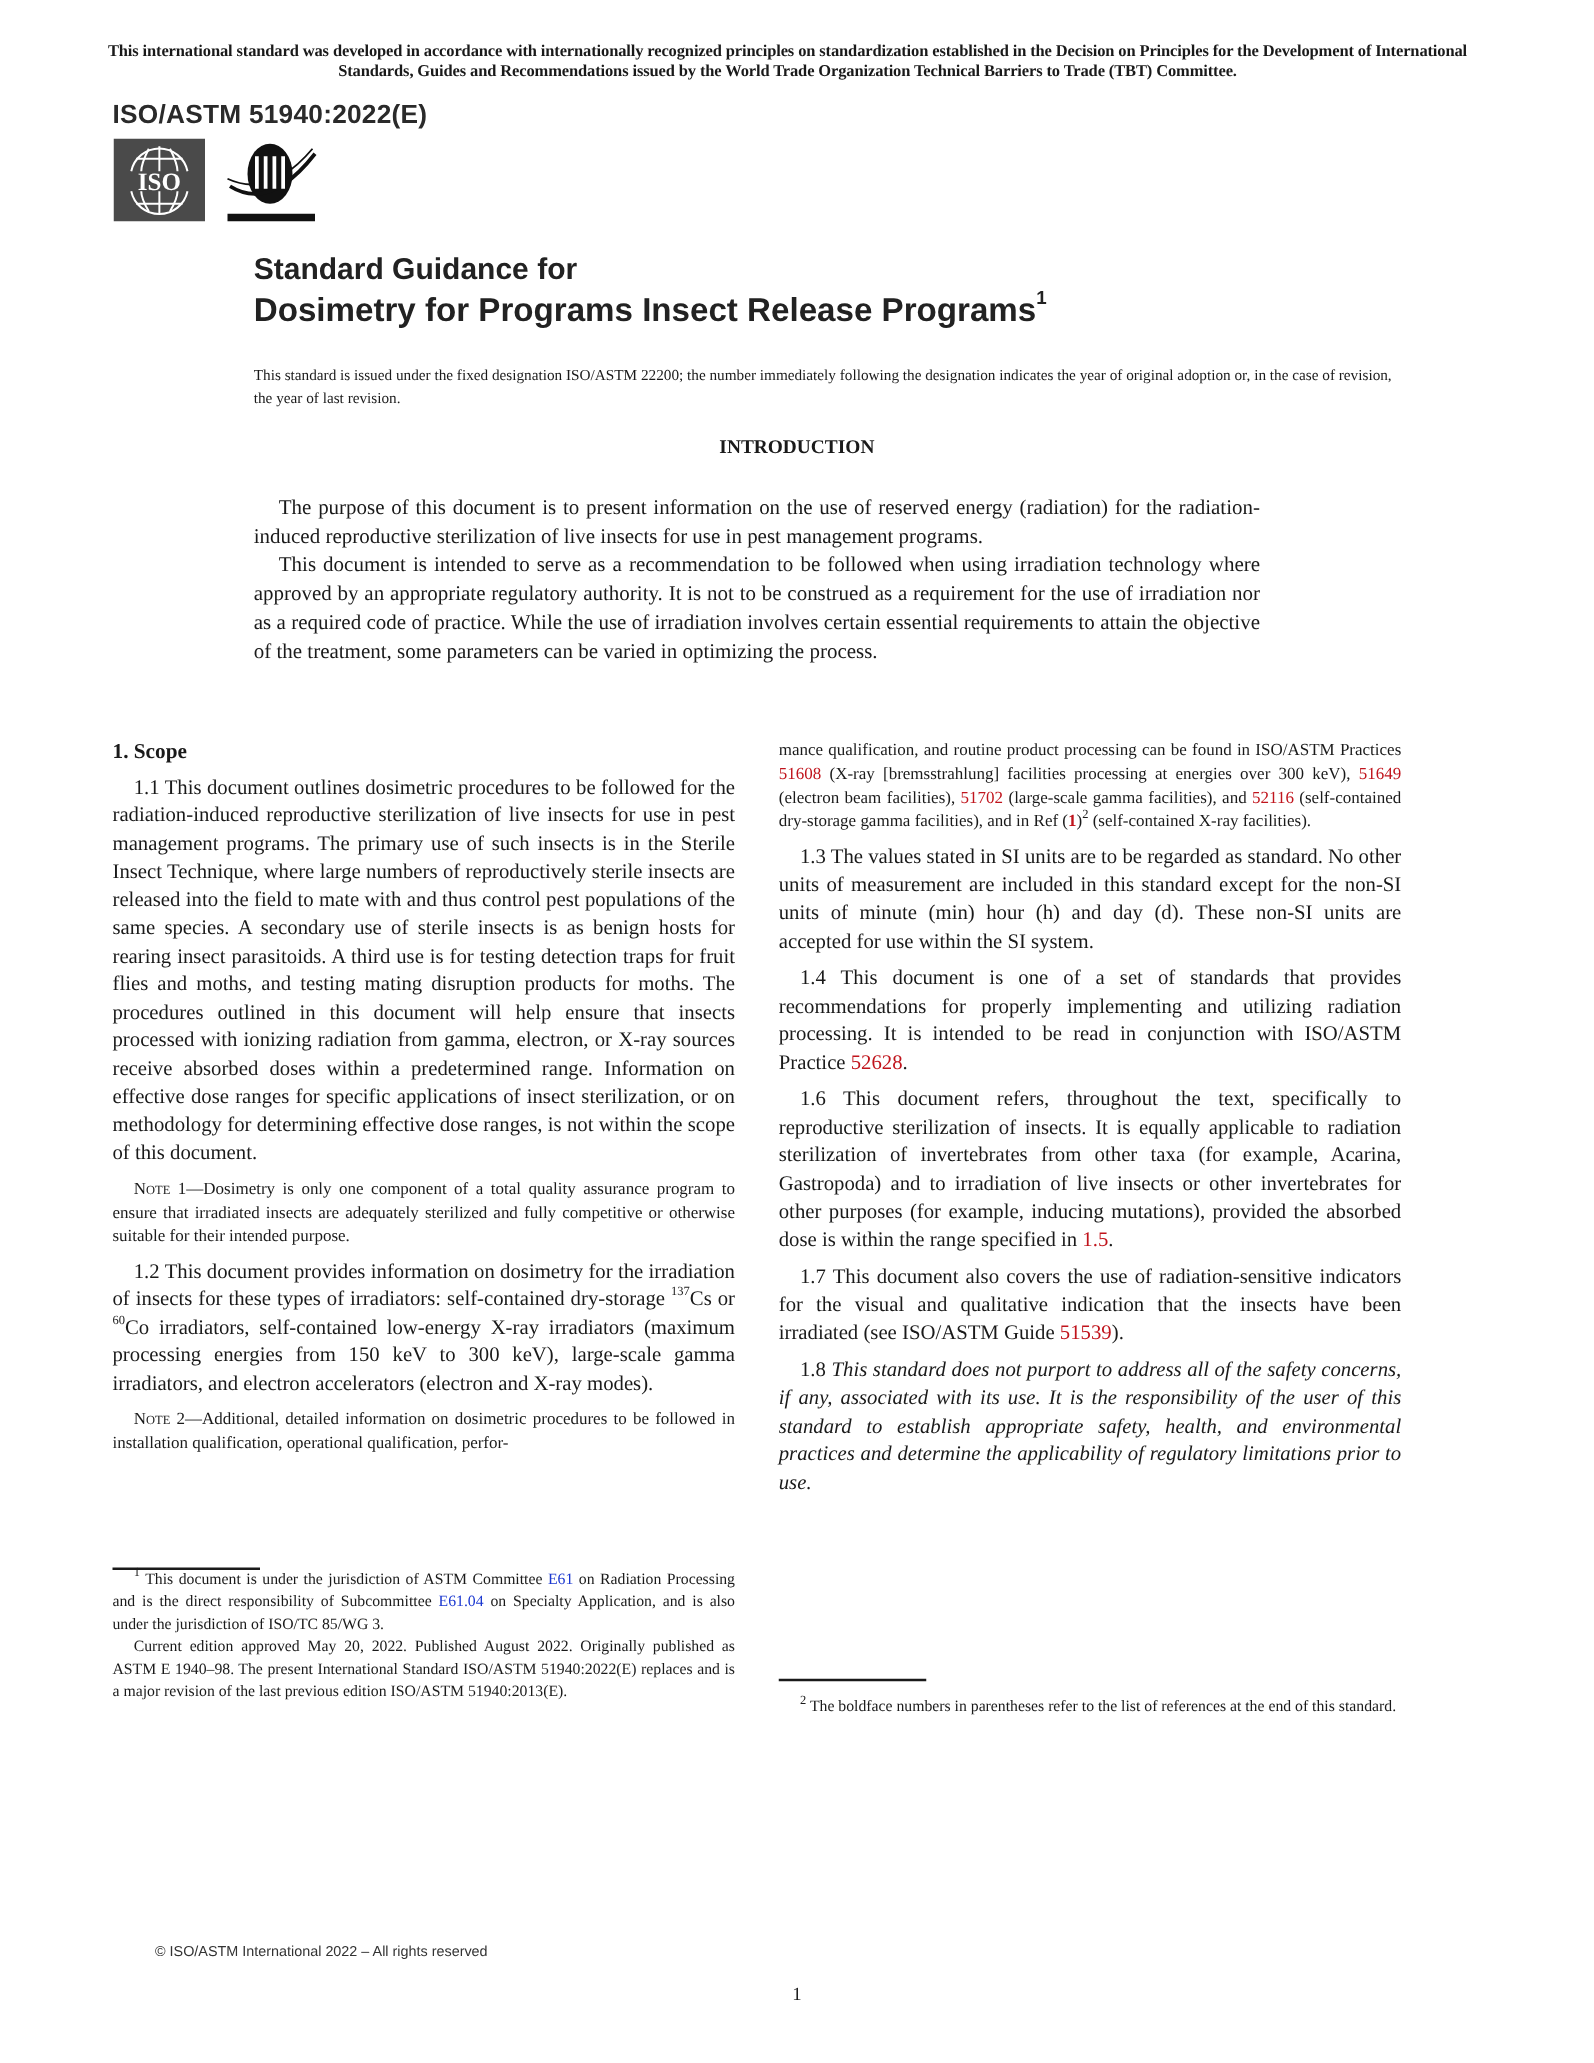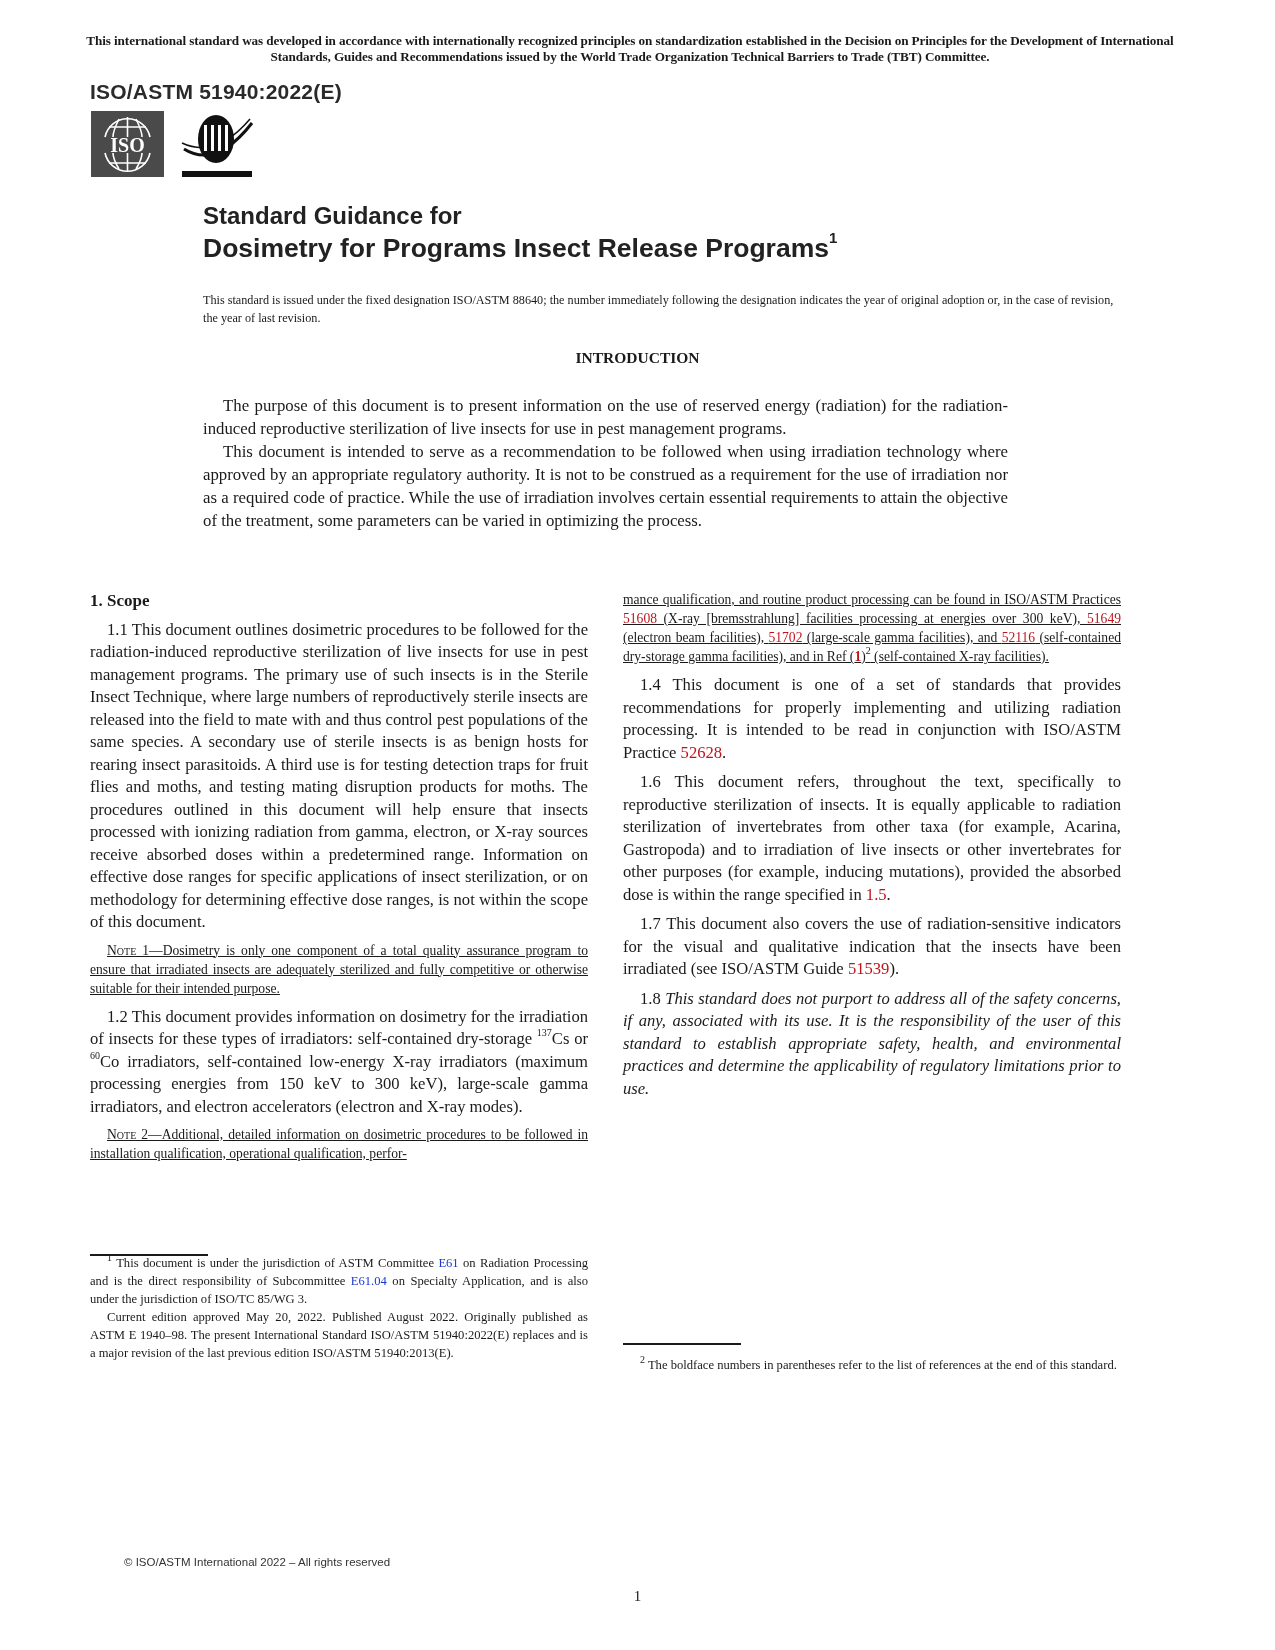--- a/index.html
+++ b/index.html
@@ -24,21 +24,21 @@
   .intro { left: 203px; top: 394px; width: 805px; font-size: 16.8px; line-height: 23px; text-align: justify; }
   .intro p { margin: 0; text-indent: 20px; }
 
   .col { width: 498px; font-size: 16.6px; line-height: 22.5px; text-align: justify; }
   .col-left { left: 90px; top: 590px; }
   .col-right { left: 623px; top: 590px; }
   .col p { margin: 0 0 7px 0; }
   .col p.indent { text-indent: 17px; }
   .col p.cont { text-indent: 0; }
   .section-head { font-weight: bold; font-size: 17px; margin: 0 0 6px 0 !important; }
-  .note { font-size: 13.6px; line-height: 19px; text-indent: 17px; margin: 0 0 8px 0 !important; text-decoration: underline; }
+  .note { font-size: 13.6px; line-height: 19px; text-indent: 17px; margin: 0 0 8px 0 !important; }
   .sc { font-variant: small-caps; }
   .link { color: #c0141c; }
   .blue { color: #1a37d0; }
   .bold { font-weight: bold; }
   .it { font-style: italic; }
   sup.s { font-size: 10px; line-height: 0; position: relative; top: -1px; }
 
   .fn-rule { height: 2px; background: #1a1a1a; width: 118px; }
   .fn-rule-left { left: 90px; top: 1254px; }
   .fn-rule-right { left: 623px; top: 1343px; }
@@ -80,38 +80,39 @@
       <rect x="40" y="12" width="3" height="26"></rect>
       <rect x="47" y="12" width="3" height="26"></rect>
     </g>
     <rect x="4" y="58" width="70" height="6" fill="#111"></rect>
   </svg>
 </div>
 
 <div class="abs sans title1">Standard Guidance for</div>
 <div class="abs sans title2"><span>Dosimetry for Programs Insect Release Programs</span><sup>1</sup></div>
 
-<div class="abs serif issue-note">This standard is issued under the fixed designation ISO/ASTM 88640; the number immediately following the designation indicates the year of original adoption or, in the case of revision, the year of last revision.</div>
+<div class="abs serif issue-note">This standard is issued under the fixed designation ISO/ASTM 22200; the number immediately following the designation indicates the year of original adoption or, in the case of revision, the year of last revision.</div>
 
 <div class="abs serif intro-head">INTRODUCTION</div>
 <div class="abs serif intro">
   <p>The purpose of this document is to present information on the use of reserved energy (radiation) for the radiation-induced reproductive sterilization of live insects for use in pest management programs.</p>
   <p>This document is intended to serve as a recommendation to be followed when using irradiation technology where approved by an appropriate regulatory authority. It is not to be construed as a requirement for the use of irradiation nor as a required code of practice. While the use of irradiation involves certain essential requirements to attain the objective of the treatment, some parameters can be varied in optimizing the process.</p>
 </div>
 
 <div class="abs serif col col-left">
   <p class="section-head">1.  Scope</p>
   <p class="indent">1.1 This document outlines dosimetric procedures to be followed for the radiation-induced reproductive sterilization of live insects for use in pest management programs. The primary use of such insects is in the Sterile Insect Technique, where large numbers of reproductively sterile insects are released into the field to mate with and thus control pest populations of the same species. A secondary use of sterile insects is as benign hosts for rearing insect parasitoids. A third use is for testing detection traps for fruit flies and moths, and testing mating disruption products for moths. The procedures outlined in this document will help ensure that insects processed with ionizing radiation from gamma, electron, or X-ray sources receive absorbed doses within a predetermined range. Information on effective dose ranges for specific applications of insect sterilization, or on methodology for determining effective dose ranges, is not within the scope of this document.</p>
   <p class="note"><span class="sc">Note 1</span><span>—Dosimetry is only one component of a total quality assurance program to ensure that irradiated insects are adequately sterilized and fully competitive or otherwise suitable for their intended purpose.</span></p>
   <p class="indent"><span>1.2 This document provides information on dosimetry for the irradiation of insects for these types of irradiators: self-contained dry-storage </span><sup class="s">137</sup><span>Cs or </span><sup class="s">60</sup><span>Co irradiators, self-contained low-energy X-ray irradiators (maximum processing energies from 150 keV to 300 keV), large-scale gamma irradiators, and electron accelerators (electron and X-ray modes).</span></p>
   <p class="note"><span class="sc">Note 2</span><span>—Additional, detailed information on dosimetric procedures to be followed in installation qualification, operational qualification, perfor-</span></p>
 </div>
 
 <div class="abs serif col col-right">
   <p class="note cont" style="text-indent:0"><span>mance qualification, and routine product processing can be found in ISO/ASTM Practices </span><span class="link">51608</span><span> (X-ray [bremsstrahlung] facilities processing at energies over 300 keV), </span><span class="link">51649</span><span> (electron beam facilities), </span><span class="link">51702</span><span> (large-scale gamma facilities), and </span><span class="link">52116</span><span> (self-contained dry-storage gamma facilities), and in Ref (</span><span class="link bold">1</span><span>)</span><sup class="s">2</sup><span> (self-contained X-ray facilities).</span></p>
+  <p class="indent">1.3 The values stated in SI units are to be regarded as standard. No other units of measurement are included in this standard except for the non-SI units of minute (min) hour (h) and day (d). These non-SI units are accepted for use within the SI system.</p>
   <p class="indent"><span>1.4 This document is one of a set of standards that provides recommendations for properly implementing and utilizing radiation processing. It is intended to be read in conjunction with ISO/ASTM Practice </span><span class="link">52628</span><span>.</span></p>
   <p class="indent"><span>1.6 This document refers, throughout the text, specifically to reproductive sterilization of insects. It is equally applicable to radiation sterilization of invertebrates from other taxa (for example, Acarina, Gastropoda) and to irradiation of live insects or other invertebrates for other purposes (for example, inducing mutations), provided the absorbed dose is within the range specified in </span><span class="link">1.5</span><span>.</span></p>
   <p class="indent"><span>1.7 This document also covers the use of radiation-sensitive indicators for the visual and qualitative indication that the insects have been irradiated (see ISO/ASTM Guide </span><span class="link">51539</span><span>).</span></p>
   <p class="indent"><span>1.8 </span><span class="it">This standard does not purport to address all of the safety concerns, if any, associated with its use. It is the responsibility of the user of this standard to establish appropriate safety, health, and environmental practices and determine the applicability of regulatory limitations prior to use.</span></p>
 </div>
 
 <div class="abs fn-rule fn-rule-left"></div>
 <div class="abs serif fn fn-left">
   <p><sup class="s">1</sup><span> This document is under the jurisdiction of ASTM Committee </span><span class="blue">E61</span><span> on Radiation Processing and is the direct responsibility of Subcommittee </span><span class="blue">E61.04</span><span> on Specialty Application, and is also under the jurisdiction of ISO/TC 85/WG 3.</span></p>
   <p>Current edition approved May 20, 2022. Published August 2022. Originally published as ASTM E 1940–98. The present International Standard ISO/ASTM 51940:2022(E) replaces and is a major revision of the last previous edition ISO/ASTM 51940:2013(E).</p>

